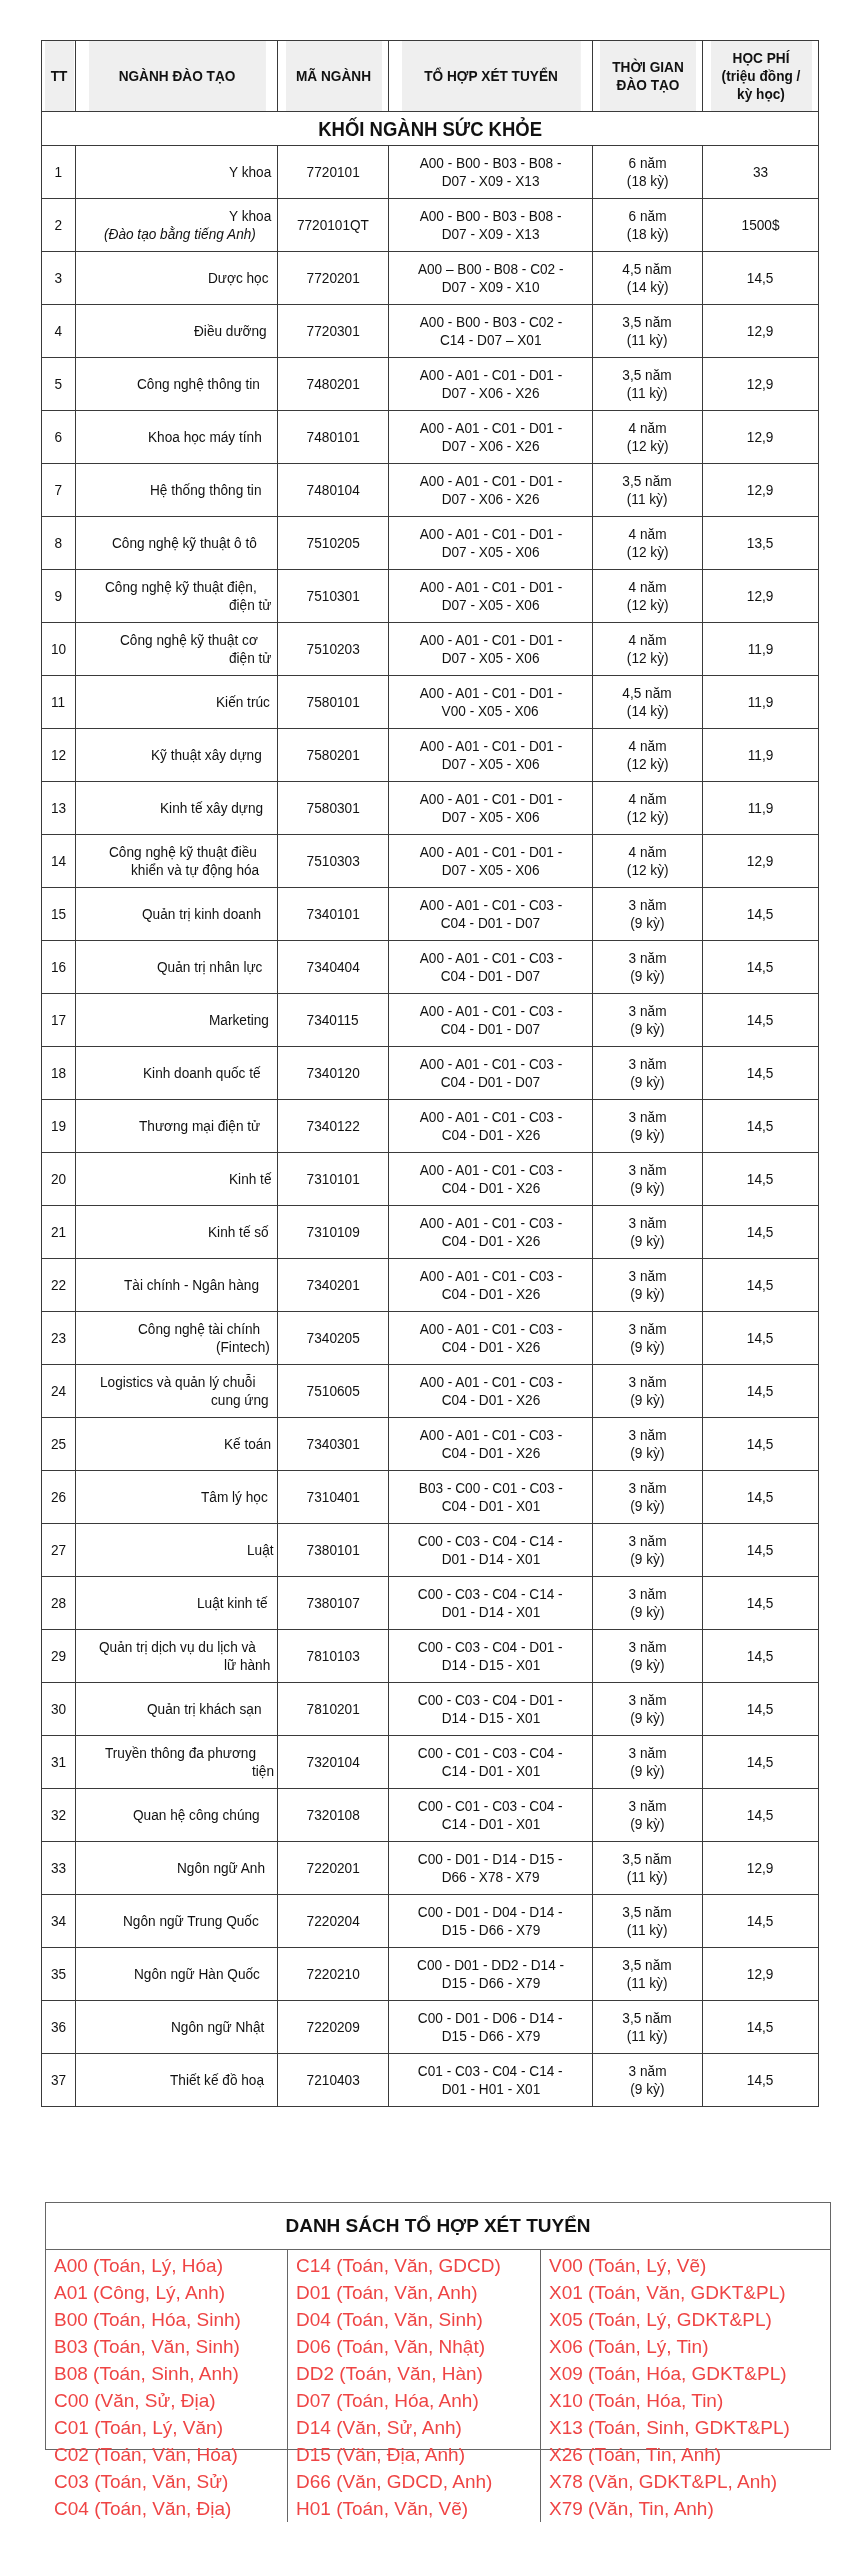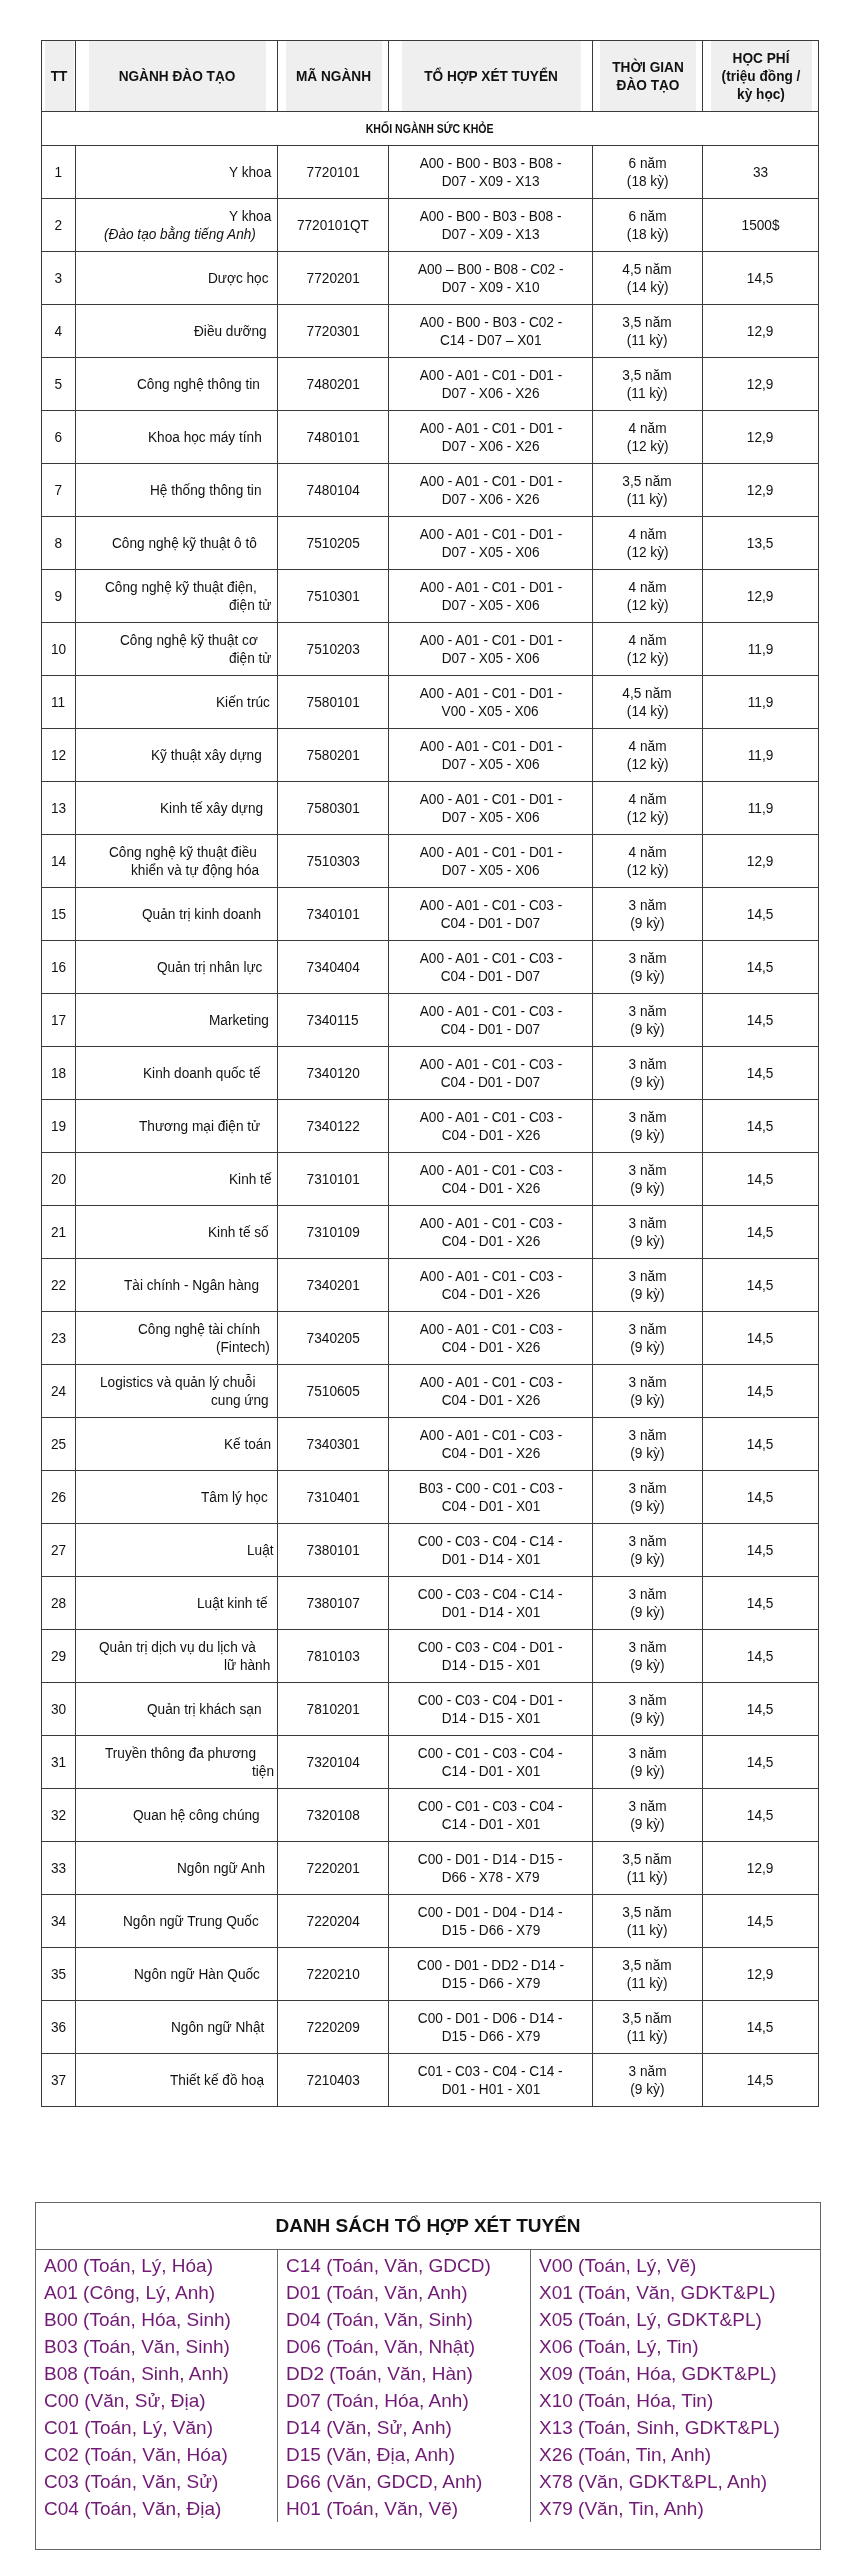--- a/index.html
+++ b/index.html
@@ -16,48 +16,48 @@
     border: 1.5px solid #3a3a3a; padding: 0; vertical-align: middle;
   }
   #programs thead th {
     background: #efefef; font-weight: bold; font-size: 15.5px;
     text-align: center; line-height: 18px; height: 70px;
     transform: scaleX(0.88);
   }
   #programs thead th span { display: inline-block; }
   .hdr-cell { background: #efefef; }
   tr.section td {
-    height: 33px; text-align: center; font-weight: bold; font-size: 12px;
+    height: 33px; text-align: center; font-weight: bold; font-size: 21px;
     letter-spacing: 0;
   }
   tr.prog td { height: 52px; font-size: 15.5px; line-height: 18.5px; }
   td.tt { text-align: center; }
   td.name { padding-left: 5px !important; text-align: right; }
   td.code, td.combo, td.dur, td.fee { text-align: center; }
   .narrow { display: inline-block; transform: scaleX(0.88); transform-origin: center; white-space: nowrap; }
   .narrow-left { display: inline-block; transform: scaleX(0.88); transform-origin: left center; white-space: nowrap; }
   .sub { font-style: italic; }
   .cell-line { display: block; }
 
   #combo-box {
-    position: absolute; left: 35px; top: 2202px; width: 786px; height: 348px;
+    position: absolute; left: 45px; top: 2202px; width: 786px; height: 248px;
     border: 1.5px solid #666; box-sizing: border-box;
   }
   #combo-title {
     height: 46px; line-height: 46px; text-align: center; font-weight: bold;
     font-size: 19px; border-bottom: 1.5px solid #666; color: #111;
   }
   #combo-cols { display: flex; height: 272px; }
   .combo-col { padding-top: 2px; box-sizing: border-box; }
   .combo-col + .combo-col { border-left: 1.5px solid #666; }
   .combo-col:nth-child(1) { width: 241px; }
   .combo-col:nth-child(2) { width: 253px; }
   .combo-col:nth-child(3) { flex: 1; }
   .combo-item {
-    font-size: 19px; line-height: 27px; padding-left: 8px; white-space: nowrap; color: #701a75;
+    font-size: 19px; line-height: 27px; padding-left: 8px; white-space: nowrap; color: #ef4444;
   }
 </style>
 </head>
 <body>
 
 <table id="programs">
   <colgroup>
     <col style="width:34px">
     <col style="width:202px">
     <col style="width:111px">

